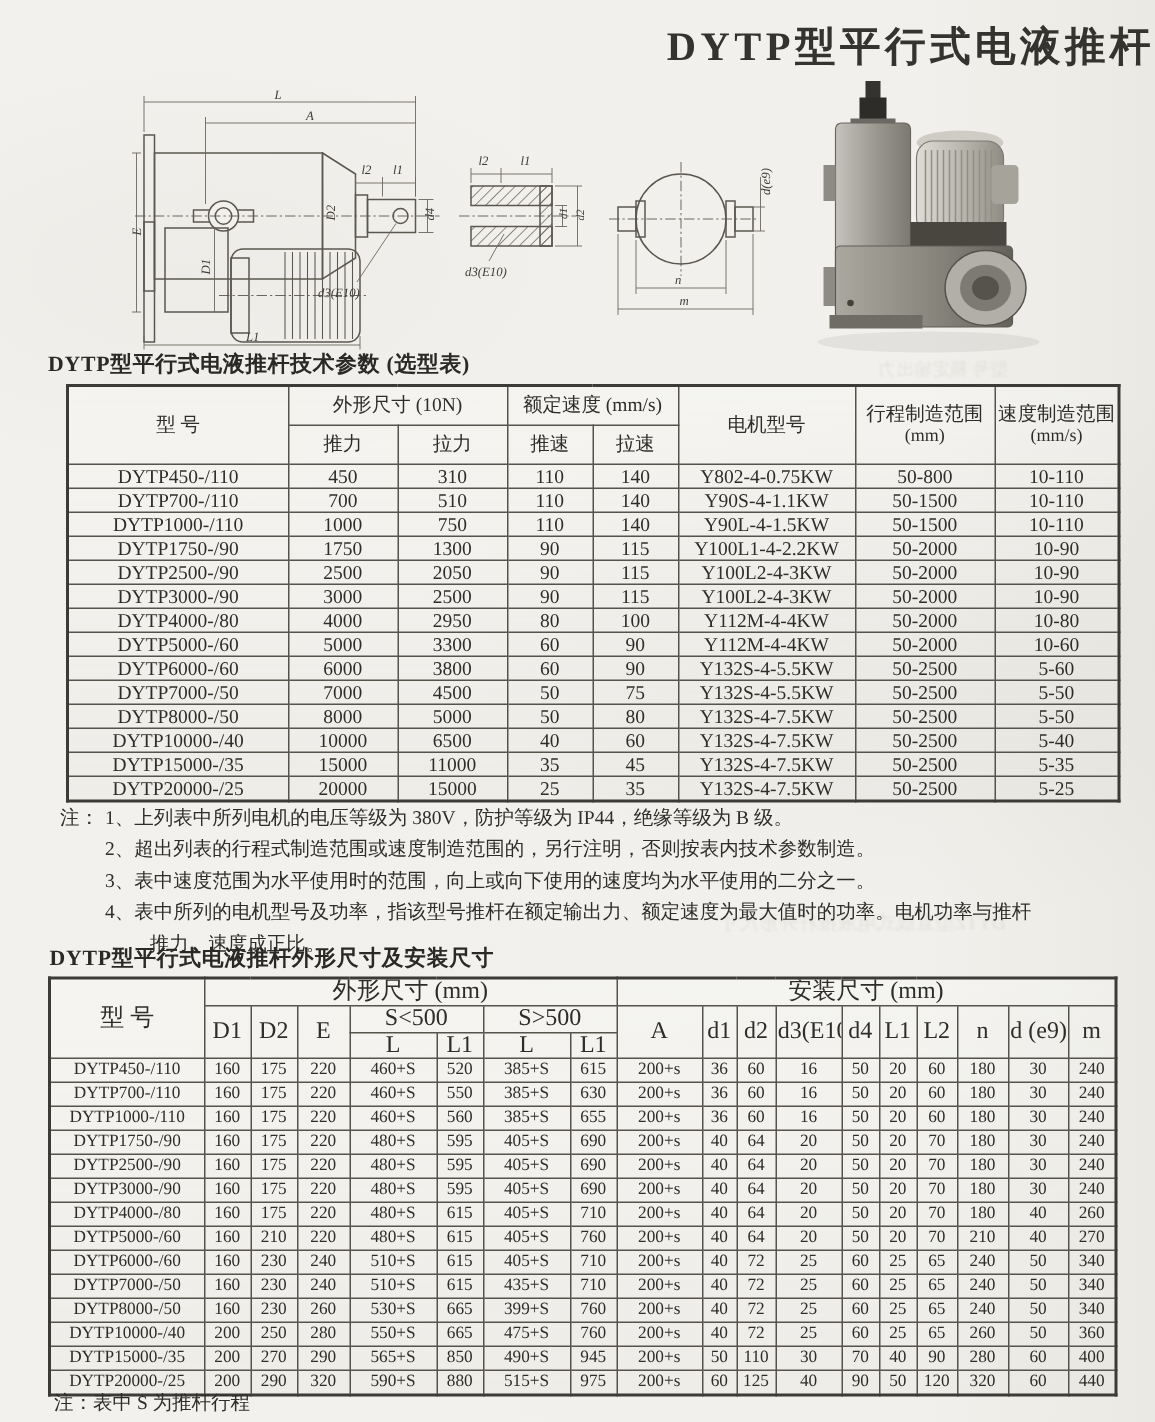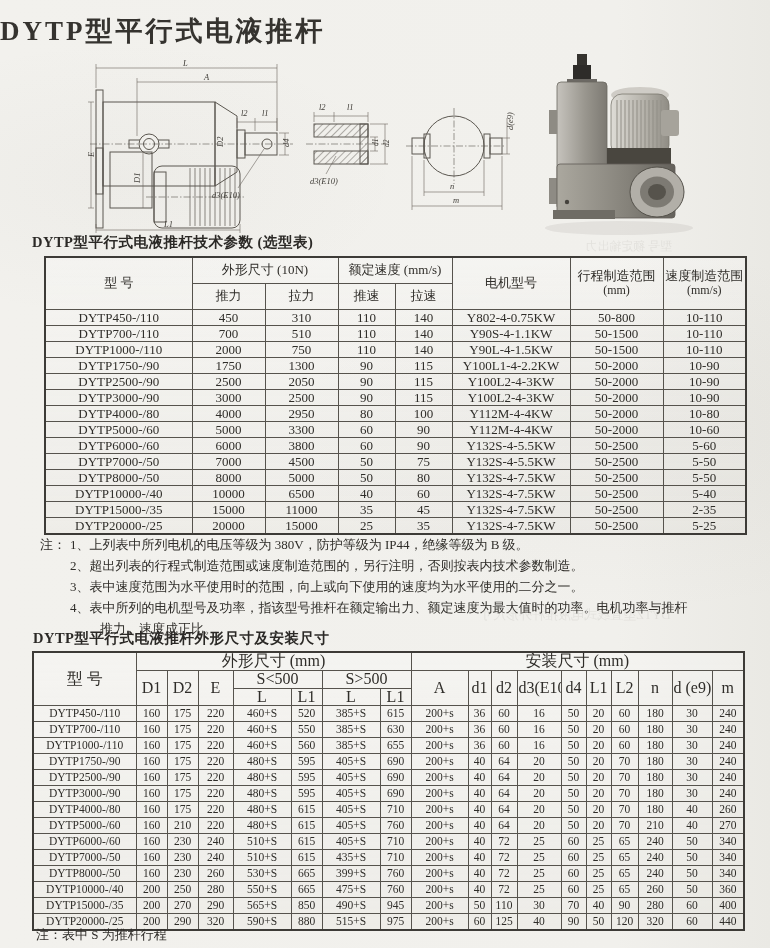--- a/index.html
+++ b/index.html
@@ -3,21 +3,21 @@
 <meta charset="utf-8">
 <style>
   html,body{margin:0;padding:0;width:770px;height:948px;overflow:hidden;}
   body{background:#f1f0ec;}
   .page{position:relative;width:770px;height:948px;
         font-family:"Liberation Serif","DejaVu Serif",serif;color:#2e2c29;
         background:
           radial-gradient(ellipse 500px 260px at 640px 430px, rgba(120,115,105,.05), transparent 70%),
           radial-gradient(ellipse 400px 200px at 120px 180px, rgba(120,115,105,.04), transparent 70%),
           linear-gradient(90deg,#f2f1ed 0%,#f1f0ec 80%,#eae9e4 100%);}
-  .title{position:absolute;top:13px;left:0;width:770px;text-align:left;
+  .title{position:absolute;top:13px;left:0;width:770px;text-align:right;
          font-size:27px;font-weight:bold;letter-spacing:3px;color:#35332f;}
   .drawing{position:absolute;left:86px;top:56px;width:452px;height:182px;}
   .photo{position:absolute;left:527px;top:52px;width:182px;height:190px;}
   .cap{position:absolute;font-size:14.5px;font-weight:bold;color:#2b2926;letter-spacing:.5px;}
   .cap1{left:32px;top:233px;}
   .cap2{left:33px;top:629px;}
   table.t{position:absolute;border-collapse:collapse;table-layout:fixed;
           background:linear-gradient(180deg,rgba(255,255,255,.25),rgba(210,207,200,.12));
           border:2px solid #3d3b37;}
   table.t th,table.t td{border:1px solid #56534d;text-align:center;vertical-align:middle;
@@ -255,21 +255,21 @@
           <td>700</td>
           <td>510</td>
           <td>110</td>
           <td>140</td>
           <td>Y90S-4-1.1KW</td>
           <td>50-1500</td>
           <td>10-110</td>
         </tr>
         <tr>
           <td>DYTP1000-/110</td>
-          <td>2000</td>
+          <td>1000</td>
           <td>750</td>
           <td>110</td>
           <td>140</td>
           <td>Y90L-4-1.5KW</td>
           <td>50-1500</td>
           <td>10-110</td>
         </tr>
         <tr>
           <td>DYTP1750-/90</td>
           <td>1750</td>
@@ -361,21 +361,21 @@
           <td>5-40</td>
         </tr>
         <tr>
           <td>DYTP15000-/35</td>
           <td>15000</td>
           <td>11000</td>
           <td>35</td>
           <td>45</td>
           <td>Y132S-4-7.5KW</td>
           <td>50-2500</td>
-          <td>2-35</td>
+          <td>5-35</td>
         </tr>
         <tr>
           <td>DYTP20000-/25</td>
           <td>20000</td>
           <td>15000</td>
           <td>25</td>
           <td>35</td>
           <td>Y132S-4-7.5KW</td>
           <td>50-2500</td>
           <td>5-25</td>

